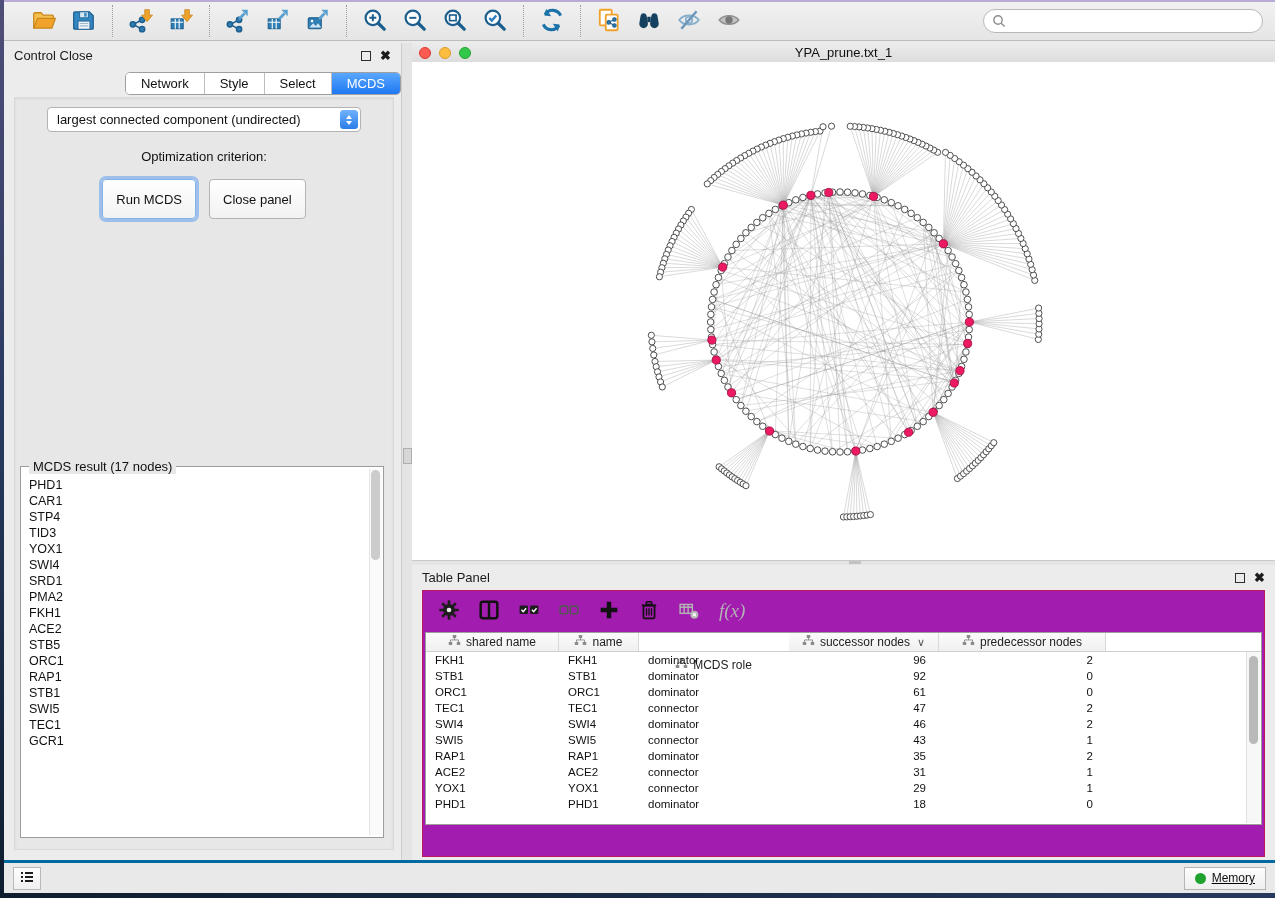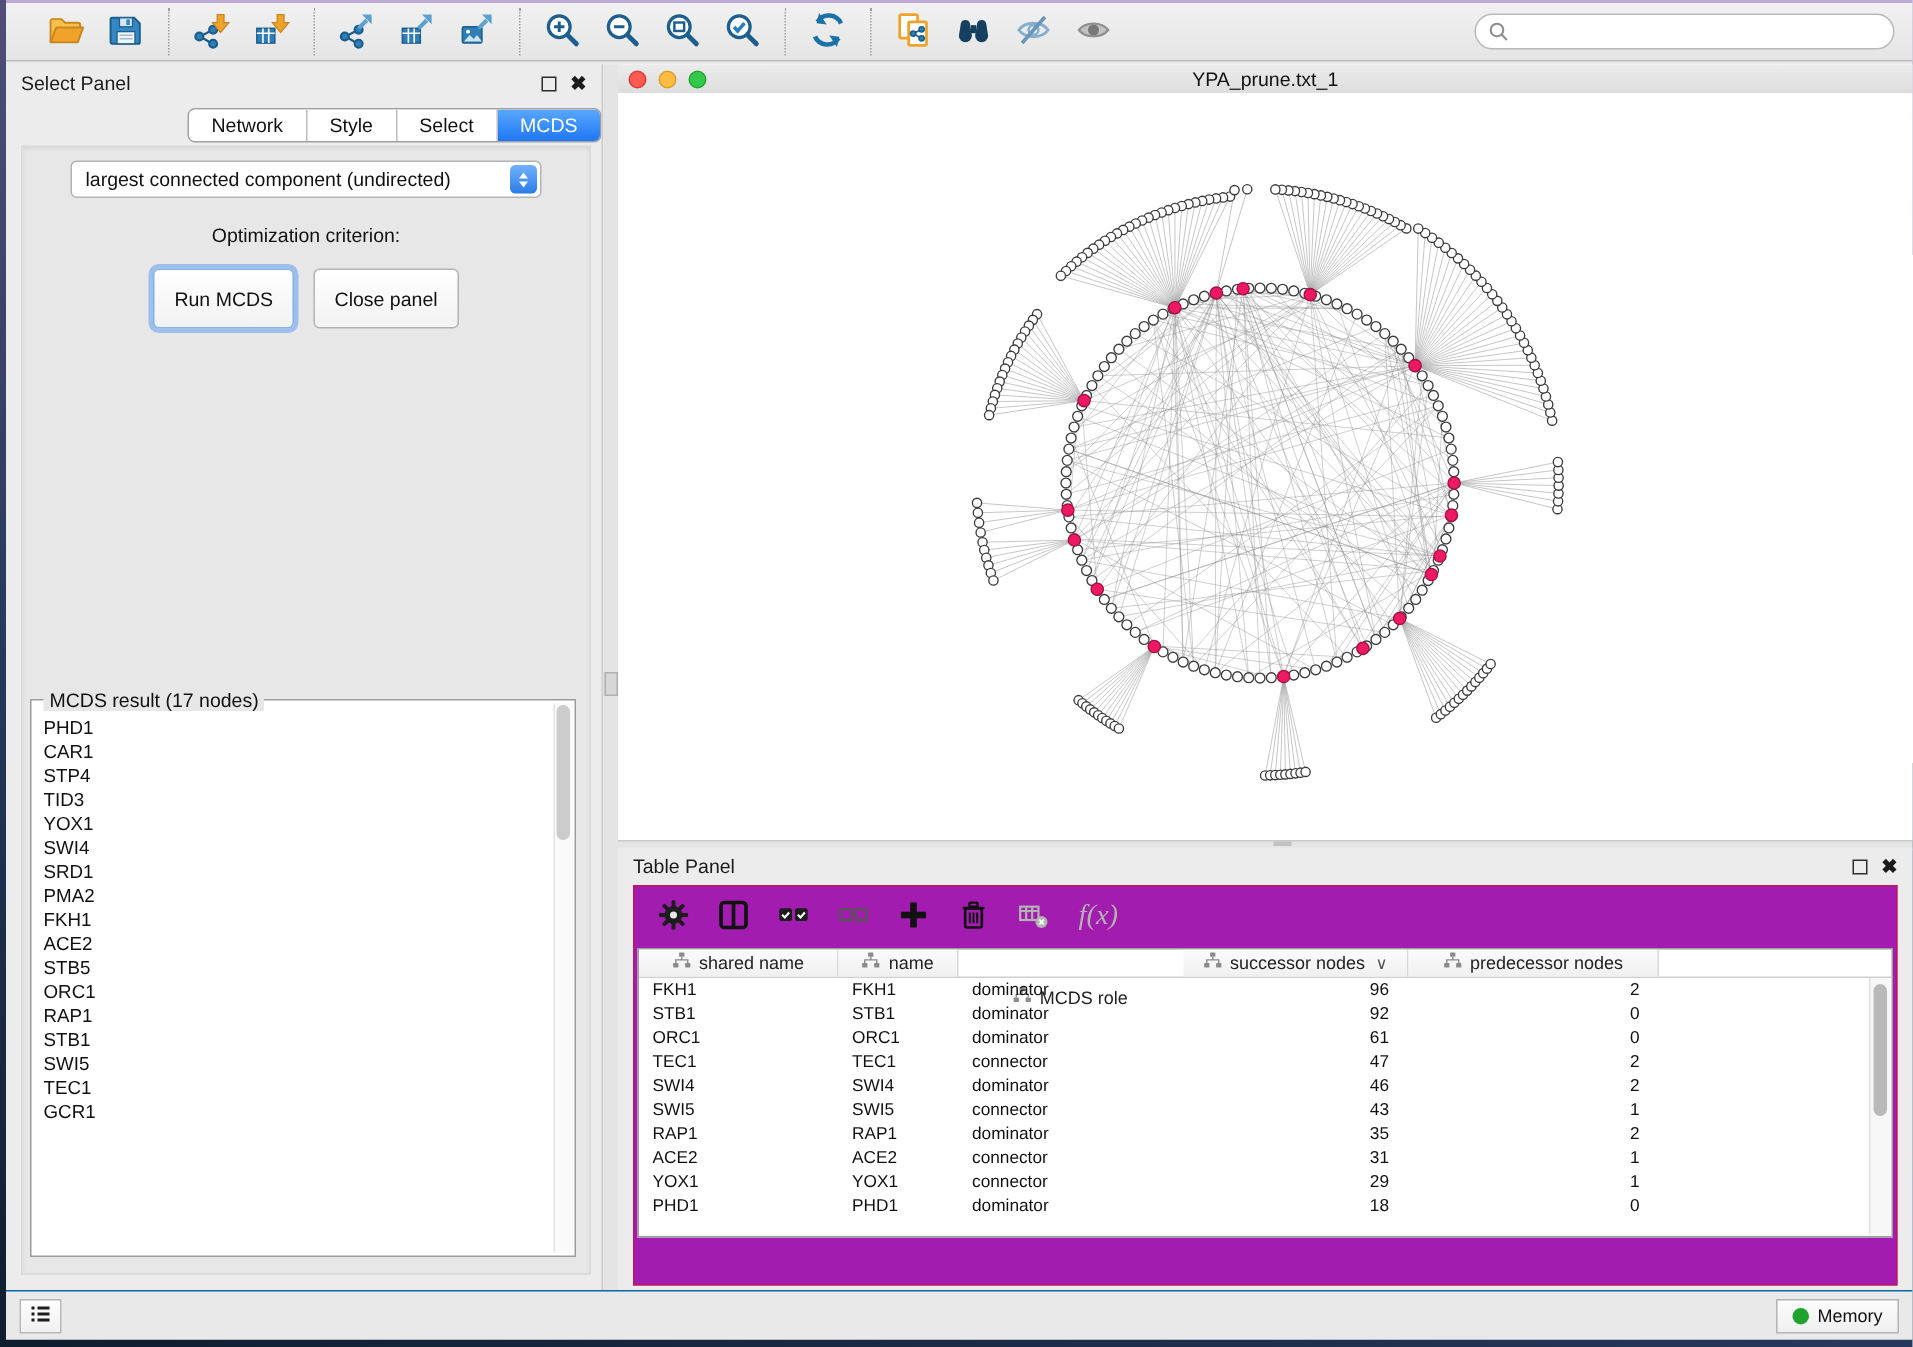--- a/index.html
+++ b/index.html
@@ -90,22 +90,22 @@
   .th .sort{color:#555;font-size:11px;margin-left:2px;}
   #tbody .trow{display:flex;height:16px;align-items:center;cursor:default;}
   .tcell{font-size:11.5px;color:#111;box-sizing:border-box;white-space:nowrap;overflow:hidden;}
   .tcell.left{padding-left:9px;text-align:left;}
   .tcell.right{padding-right:13px;text-align:right;}
   #tbl-scroll{position:absolute;top:19px;bottom:1px;right:1px;width:13px;background:#f7f7f7;border-left:1px solid #e2e2e2;}
   #tbl-scroll .thumb{position:absolute;top:4px;left:1.5px;width:9px;height:88px;border-radius:5px;background:#b9b9b9;}
   #tp-tabs{position:absolute;left:0;right:0;bottom:2px;height:27px;display:flex;justify-content:center;align-items:center;}
 
   
-  #status-bar{position:absolute;left:0;right:0;bottom:0;height:33px;background:#e9e9e9;border-top:1px solid #0369a1;
-    display:flex;align-items:center;padding:0 9px;box-sizing:border-box;}
+  #status-bar{position:absolute;left:0;right:0;bottom:0;height:33px;background:#e9e9e9;border-top:3px solid #0369a1;
+    display:flex;align-items:center;padding:0 9px;box-sizing:border-box;text-decoration:underline;}
   #list-btn{width:28px;height:23px;background:linear-gradient(#fdfdfd,#f0f0f0);border:1px solid #b9b9b9;display:flex;align-items:center;justify-content:center;cursor:pointer;padding:0;}
   #memory-btn{margin-left:auto;height:23px;display:flex;align-items:center;gap:6px;padding:0 10px;
     background:linear-gradient(#fdfdfd,#efefef);border:1px solid #b5b5b5;cursor:pointer;font-size:12px;color:#111;font-family:"Liberation Sans",sans-serif;}
   #memory-dot{width:11px;height:11px;border-radius:50%;background:#1fa32e;display:inline-block;}
 
   
   .chord{stroke:#8c8c8c;stroke-width:.55;opacity:.5;}
   .fanline{stroke:#9d9d9d;stroke-width:.5;opacity:.78;}
   .ringnode{fill:#fff;stroke:#3c3c3c;stroke-width:.9;}
   .sat{fill:#fff;stroke:#3c3c3c;stroke-width:.9;}
@@ -269,21 +269,21 @@
             <circle cx="6" cy="6" r="4.2" fill="none" stroke="#8e8e8e" stroke-width="1.4"></circle>
             <line x1="9.2" y1="9.2" x2="12.6" y2="12.6" stroke="#8e8e8e" stroke-width="1.4"></line>
           </svg>
       </span>
       <input id="search-input" placeholder="" style="">
     </div>
   </div>
 
   <div id="control-panel">
     <div class="panel-header">
-      <span>Select Panel</span>
+      <span>Control Close</span>
       <span class="ph-btns">
         <button class="float-btn"></button>
         <button class="close-btn">✖</button>
       </span>
     </div>
     <div id="cp-tabs-row">
       <div class="seg-tabs" id="cp-tabs">
           <button class="seg-tab">Network</button>
           <button class="seg-tab">Style</button>
           <button class="seg-tab">Select</button>

